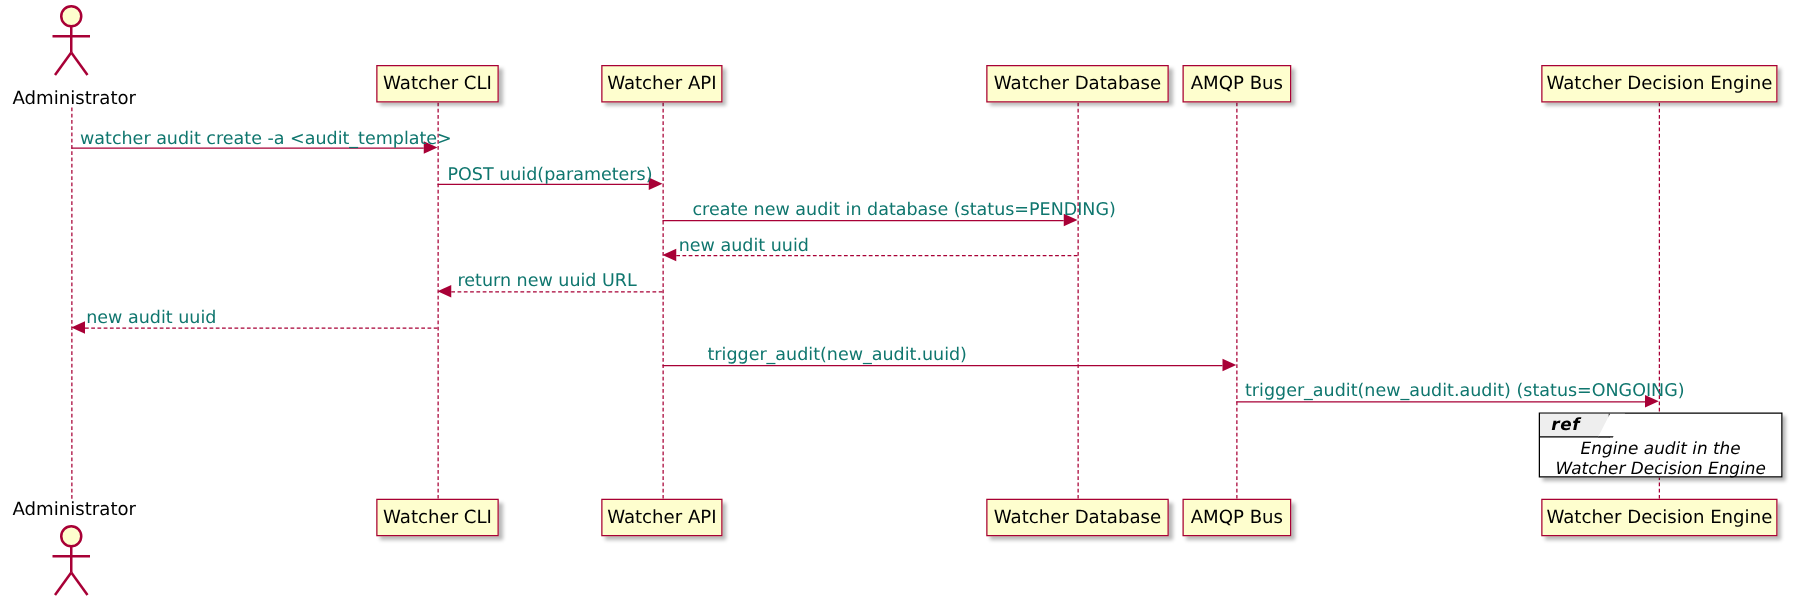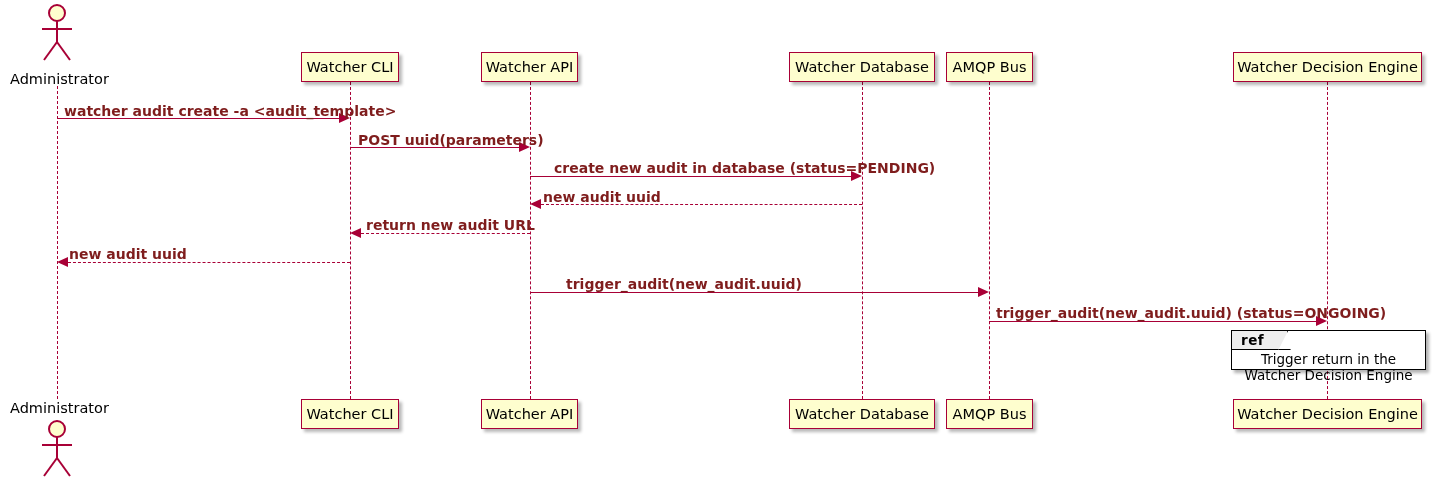--- a/index.html
+++ b/index.html
@@ -54,24 +54,23 @@
     position: absolute;
     height: 0;
     border-top: 1.5px solid #A80036;
   }
   .msg-line.dotted {
     border-top: 1.5px dashed #A80036;
   }
   .msg-label {
     position: absolute;
     font-size: 14px;
-    color: #7f1d1d;
+    color: #0f766e;
     white-space: nowrap;
     line-height: 1;
-    font-weight: bold;
   }
   .arrowhead {
     position: absolute;
     width: 0;
     height: 0;
   }
   .arrowhead.right {
     border-top: 5px solid transparent;
     border-bottom: 5px solid transparent;
     border-left: 11px solid #A80036;
@@ -210,38 +209,38 @@
   <div class="msg-line" style="left:530px; top:176px; width:321px;"></div>
   <div class="arrowhead right" style="left:851px; top:171px;"></div>
   <div class="msg-label" style="left:522px; top:161px;margin-left:32px;">create new audit in database (status=PENDING)</div>
 
   <div class="msg-line dotted" style="left:541px; top:204px; width:321px;"></div>
   <div class="arrowhead left" style="left:530px; top:199px;"></div>
   <div class="msg-label" style="left:543px; top:190px;">new audit uuid</div>
 
   <div class="msg-line dotted" style="left:361px; top:233px; width:169px;"></div>
   <div class="arrowhead left" style="left:350px; top:228px;"></div>
-  <div class="msg-label" style="left:366px; top:218px;">return new audit URL</div>
+  <div class="msg-label" style="left:366px; top:218px;">return new uuid URL</div>
 
   <div class="msg-line dotted" style="left:68px; top:262px; width:282px;"></div>
   <div class="arrowhead left" style="left:57px; top:257px;"></div>
   <div class="msg-label" style="left:69px; top:247px;">new audit uuid</div>
 
   <div class="msg-line" style="left:530px; top:292px; width:448px;"></div>
   <div class="arrowhead right" style="left:978px; top:287px;"></div>
   <div class="msg-label" style="left:566px; top:277px;">trigger_audit(new_audit.uuid)</div>
 
   <div class="msg-line" style="left:989px; top:321px; width:327px;"></div>
   <div class="arrowhead right" style="left:1316px; top:316px;"></div>
-  <div class="msg-label" style="left:996px; top:306px;">trigger_audit(new_audit.uuid) (status=ONGOING)</div>
-
-  <div class="ref-box" style="left:1231px; top:330px; width:195px; height:40px;">
+  <div class="msg-label" style="left:996px; top:306px;">trigger_audit(new_audit.audit) (status=ONGOING)</div>
+
+  <div class="ref-box" style="left:1231px; top:330px; width:195px; height:52px;font-style:italic;">
     <div class="ref-tab" style="width:56px;">
       <span>ref</span>
     </div>
     <div class="ref-tab-notch" style="left:56px;"></div>
     <div class="ref-body">
-      <div>Trigger return in the</div>
+      <div>Engine audit in the</div>
       <div>Watcher Decision Engine</div>
     </div>
   </div>
 
 </div>
 
 </body></html>

